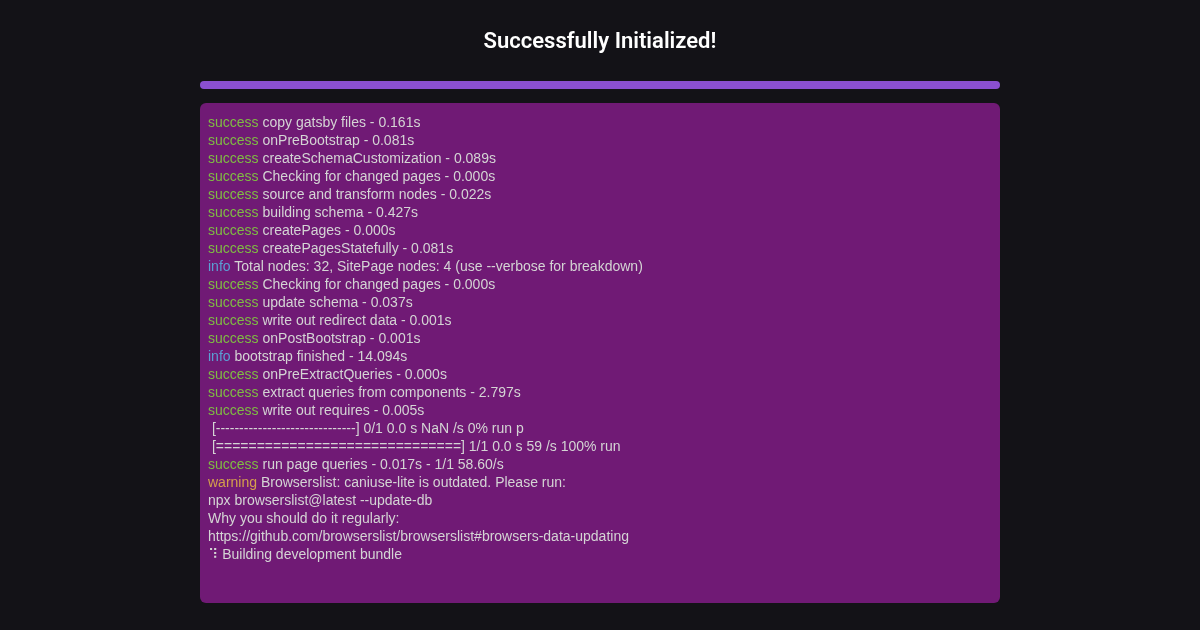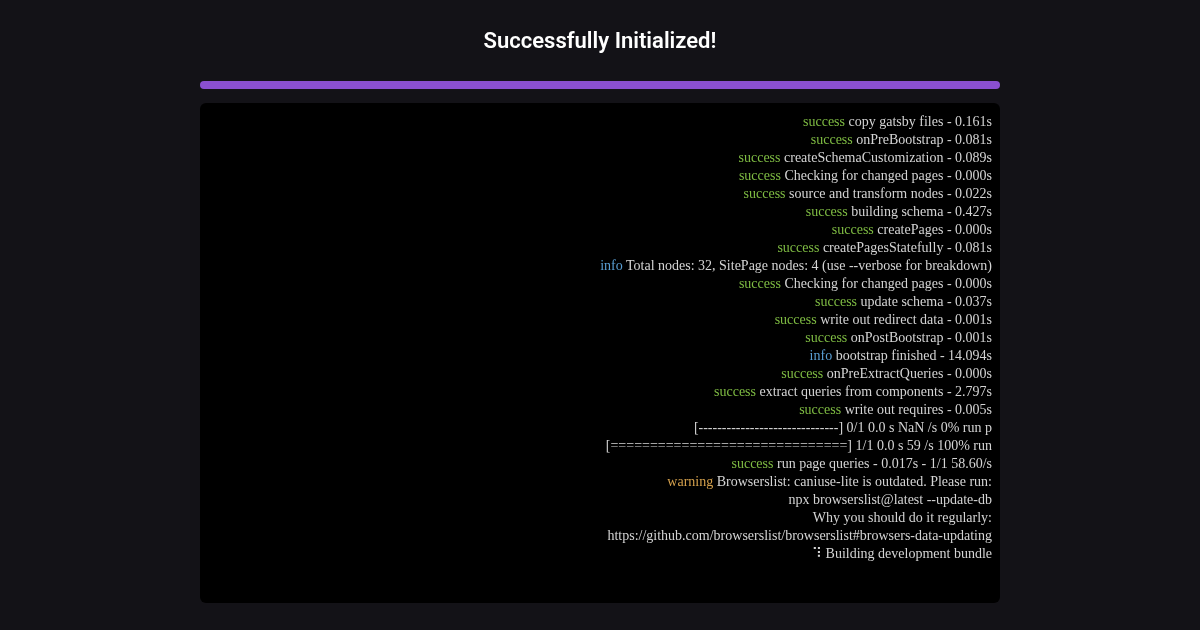--- a/index.html
+++ b/index.html
@@ -9,42 +9,41 @@
       font-family: -apple-system, BlinkMacSystemFont, "Segoe UI", Roboto, sans-serif;
       width: 1200px;
       height: 630px;
       overflow: hidden;
     }
     .container {
       display: flex;
       flex-direction: column;
       align-items: center;
       padding-top: 28px;
-      text-align: right;
     }
     .title {
       font-size: 22px;
       font-weight: 600;
       color: #fff;
       margin-bottom: 28px;
     }
     .progress-bar {
       width: 800px;
       height: 8px;
       background: #8a4fd0;
       border-radius: 4px;
       margin-bottom: 14px;
     }
     .terminal {
       width: 800px;
       height: 500px;
-      background: #000000;
+      background: #701a75;
       border-radius: 6px;
       padding: 10px 8px;
-      font-family: Liberation Serif, serif;
+      font-family: Liberation Sans, sans-serif;
       font-size: 14px;
       line-height: 18px;
       color: #d4d4d4;
       overflow: hidden;
       white-space: pre-wrap;
     }
     .line { display: block; }
     .tag-success { color: #7fbc43; }
     .tag-success::after { content: " "; }
     .tag-info { color: #5a9fd4; margin-top: 23px; }

